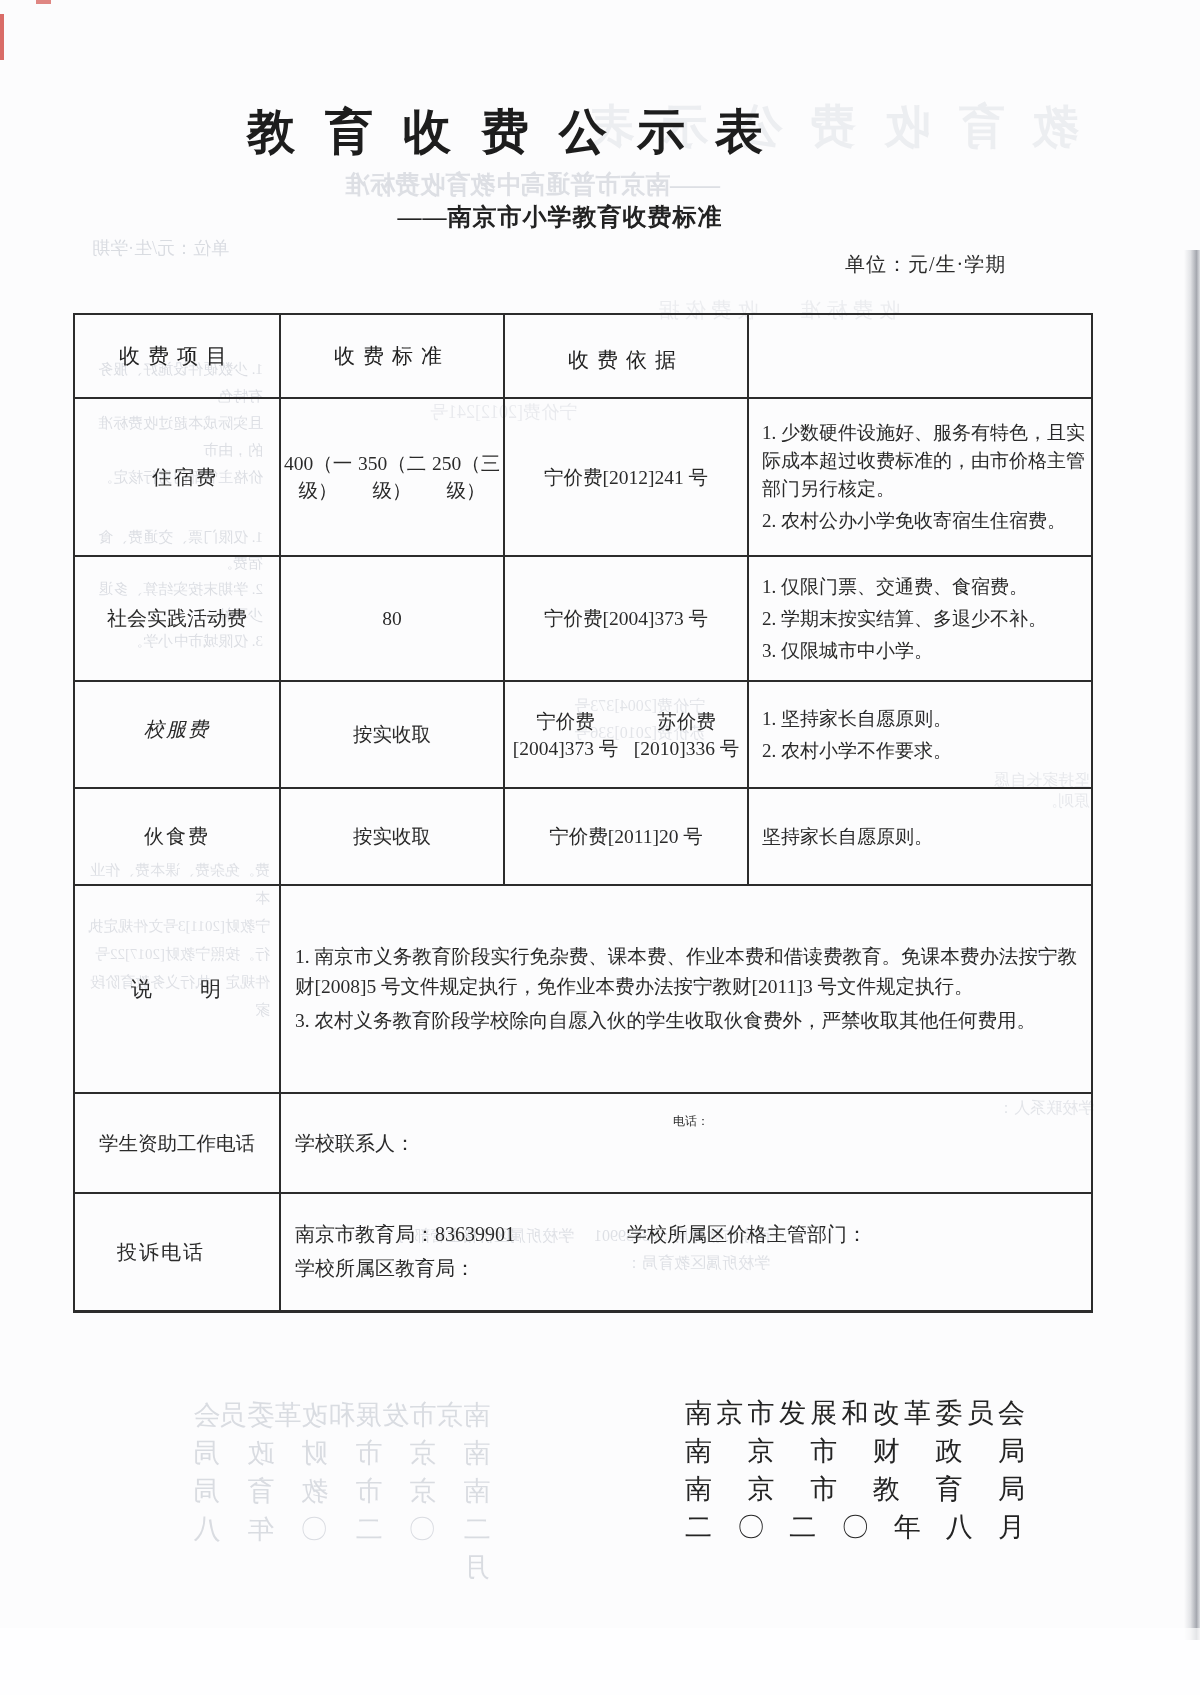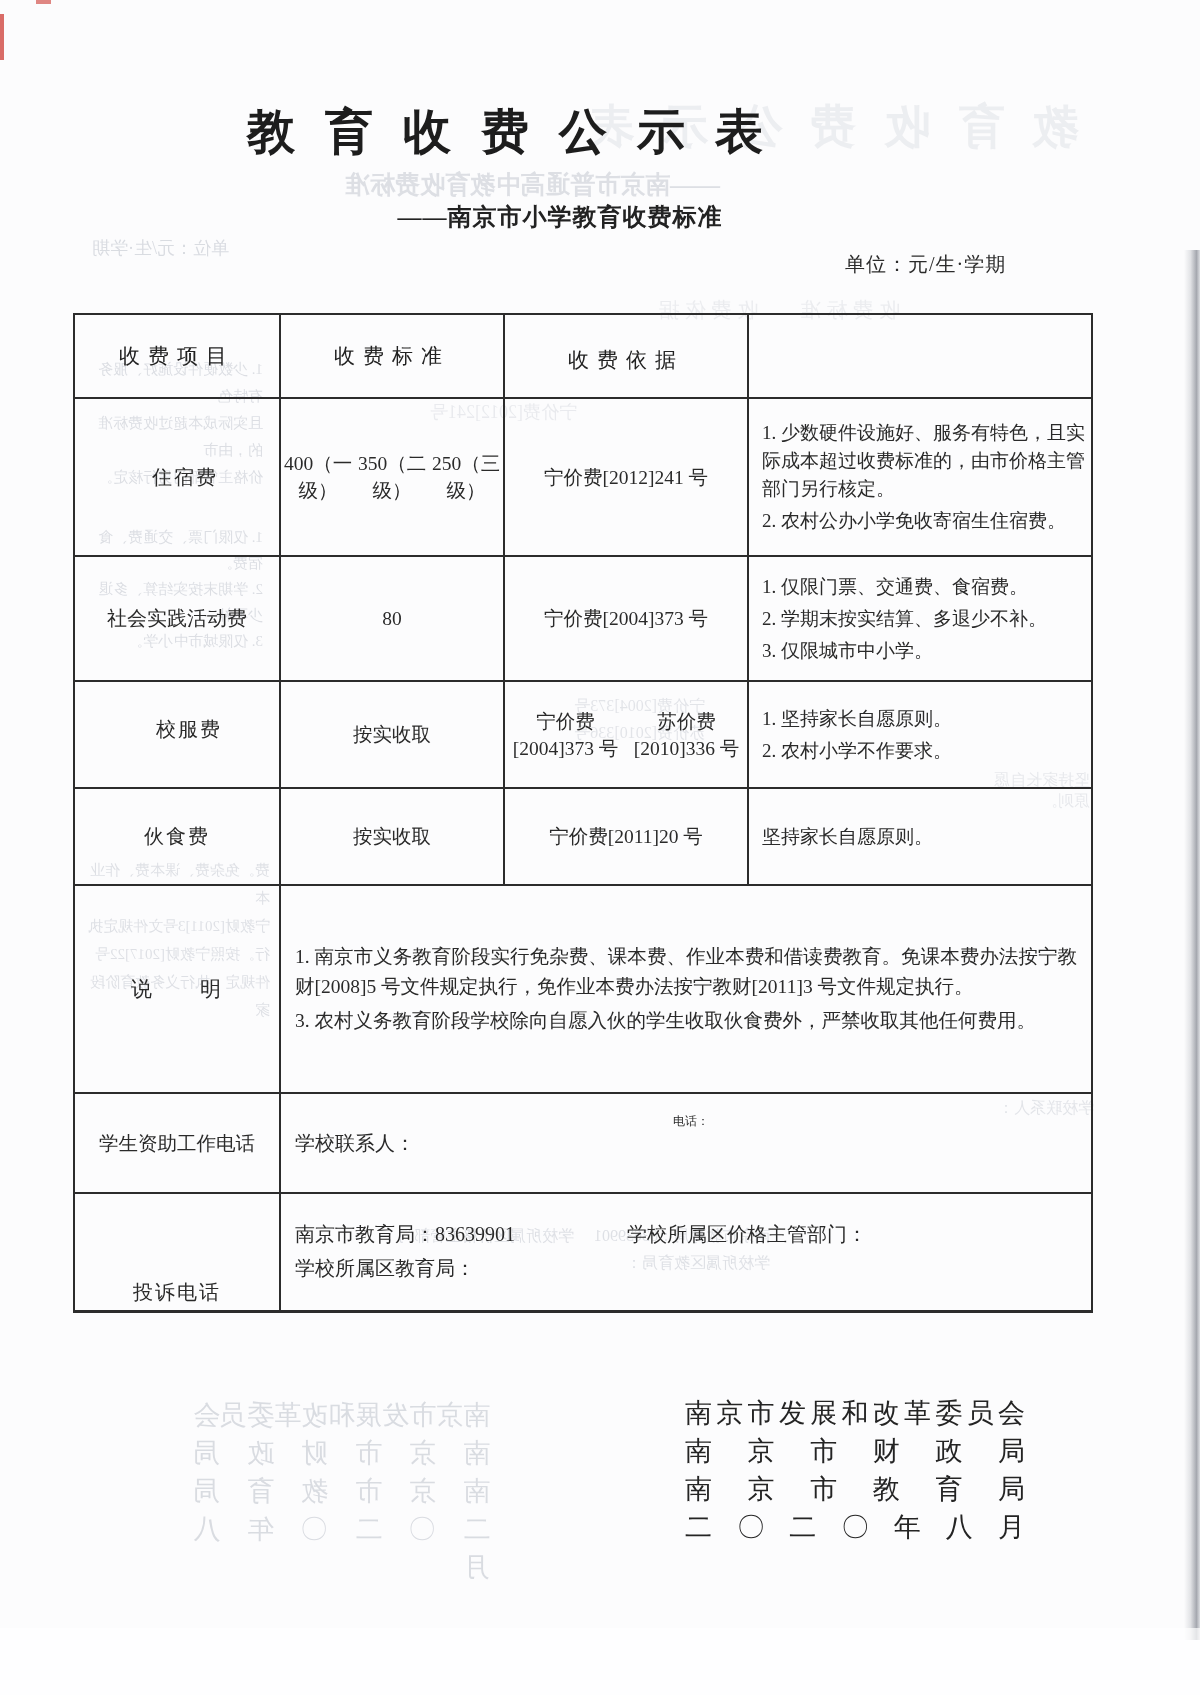--- a/index.html
+++ b/index.html
@@ -134,21 +134,21 @@
       </div>
     <div class="cell basis-cell" style="left:430px;top:242px;width:242px;height:123px;">
         <div class="basis-line">宁价费[2004]373 号</div>
       </div>
     <div class="cell remark-cell" style="left:674px;top:242px;width:342px;height:123px;">
         <div class="remark-line">1. 仅限门票、交通费、食宿费。</div>
         <div class="remark-line">2. 学期末按实结算、多退少不补。</div>
         <div class="remark-line">3. 仅限城市中小学。</div>
       </div>
 
-    <div class="cell label-cell" style="left:12px;top:367px;width:204px;height:94px;">校服费</div>
+    <div class="cell label-cell" style="left:0;top:367px;width:204px;height:94px;font-style:italic;">校服费</div>
     <div class="cell std-cell" style="left:206px;top:367px;width:222px;height:105px;">
         <div class="std-line">按实收取</div>
       </div>
     <div class="cell basis-cell" style="left:430px;top:367px;width:242px;height:105px;">
         <div class="basis-line">宁价费[2004]373 号</div>
         <div class="basis-line">苏价费[2010]336 号</div>
       </div>
     <div class="cell remark-cell" style="left:674px;top:367px;width:342px;height:105px;">
         <div class="remark-line">1. 坚持家长自愿原则。</div>
         <div class="remark-line">2. 农村小学不作要求。</div>
@@ -170,21 +170,21 @@
         <div class="note-para">1. 南京市义务教育阶段实行免杂费、课本费、作业本费和借读费教育。免课本费办法按宁教财[2008]5 号文件规定执行，免作业本费办法按宁教财[2011]3 号文件规定执行。</div>
         <div class="note-para">3. 农村义务教育阶段学校除向自愿入伙的学生收取伙食费外，严禁收取其他任何费用。</div>
       </div>
 
     <div class="cell label-cell" style="left:0;top:779px;width:204px;height:98px;font-size:19.5px;letter-spacing:0;">学生资助工作电话</div>
     <div style="position:absolute;left:206px;top:779px;width:810px;height:98px;">
       <span class="abs" style="left:14px;top:36px;font-size:20px;">学校联系人：</span>
       <span class="abs" style="left:392px;top:19px;font-size:12px;">电话：</span>
     </div>
 
-    <div class="cell label-cell" style="left:16px;top:879px;width:172px;height:117px;margin-top:40px;">投诉电话</div>
+    <div class="cell label-cell" style="left:0;top:879px;width:172px;height:117px;">投诉电话</div>
     <div style="position:absolute;left:206px;top:879px;width:810px;height:117px;font-size:20px;">
       <span class="abs" style="left:14px;top:27px;">南京市教育局：83639901</span>
       <span class="abs" style="left:346px;top:27px;">学校所属区价格主管部门：</span>
       <span class="abs" style="left:14px;top:61px;">学校所属区教育局：</span>
     </div>
   </div>
 
   <div class="abs footer-block">
     <div class="justify-line">
         <span>南</span>

